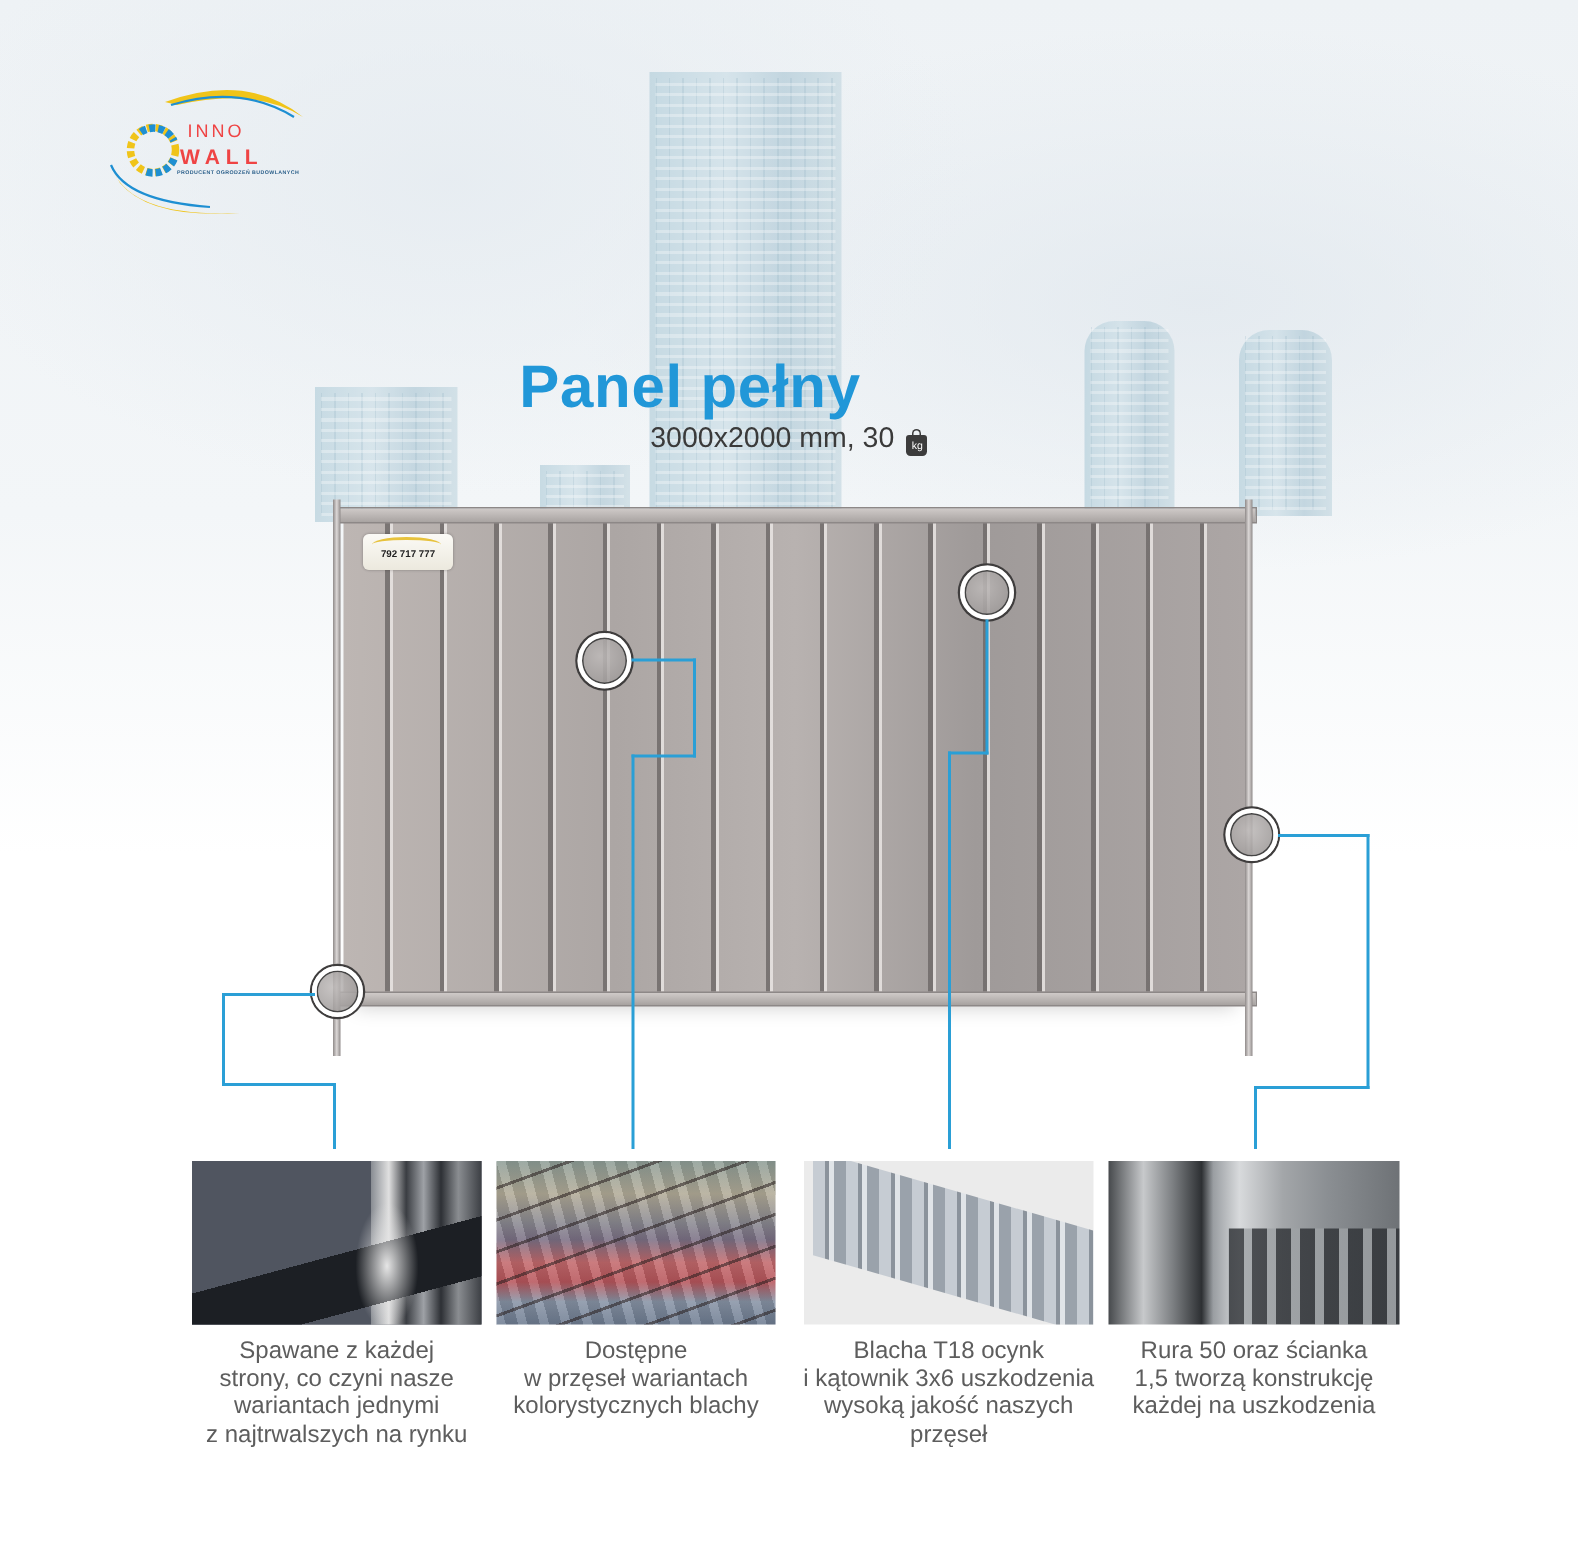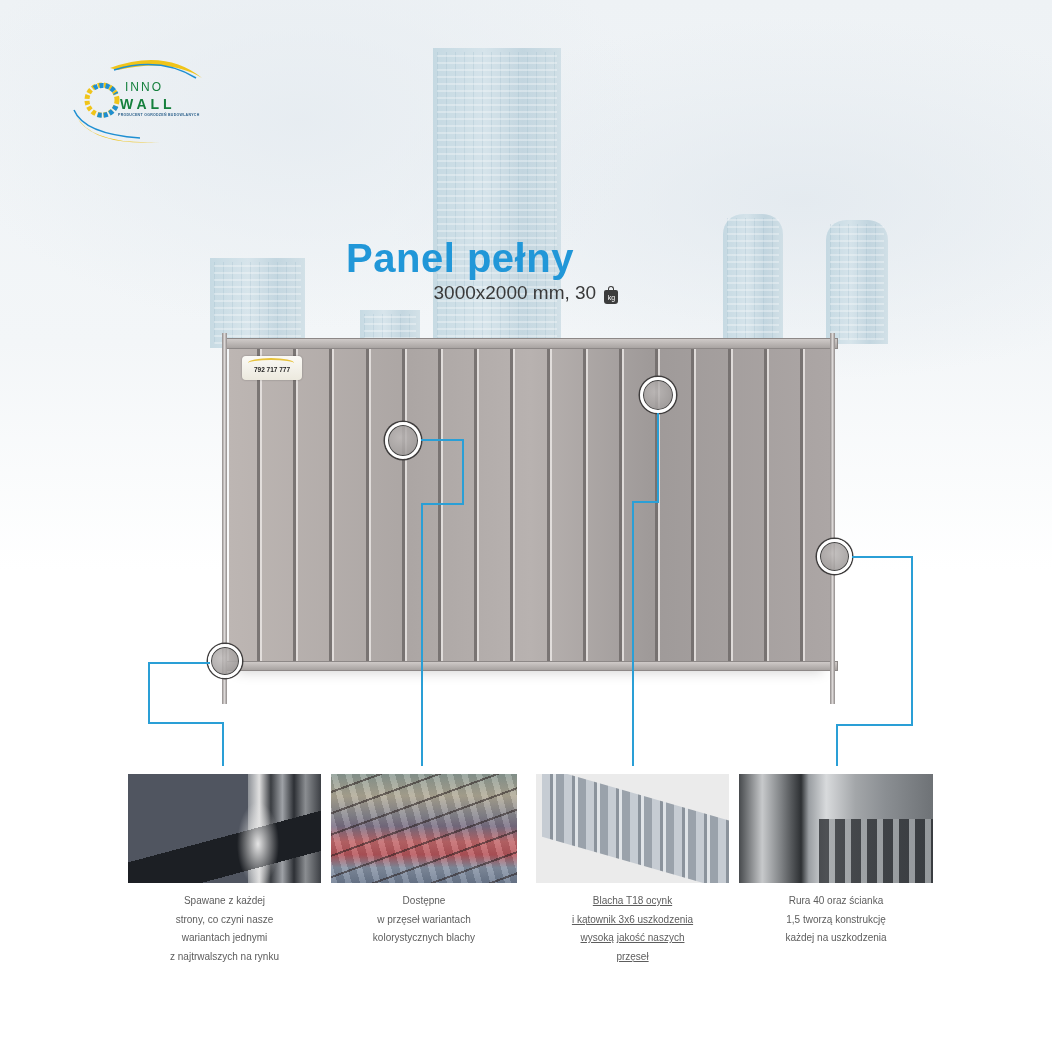--- a/index.html
+++ b/index.html
@@ -13,21 +13,21 @@
       background:
         radial-gradient(ellipse 500px 300px at 300px 120px, rgba(230,236,241,0.9), rgba(255,255,255,0) 70%),
         radial-gradient(ellipse 600px 260px at 800px 200px, rgba(225,232,238,0.8), rgba(255,255,255,0) 70%),
         linear-gradient(#eef2f5 0%, #f3f6f8 45%, #ffffff 75%);
     }
     .bldg { position:absolute; background:linear-gradient(90deg,#b9d2dd,#cfe0e8 40%,#b5cdd9 70%,#c9dbe3); opacity:0.75; }
     .bldg::after { content:""; position:absolute; inset:4px; background:repeating-linear-gradient(0deg, rgba(255,255,255,0.35) 0 2px, rgba(0,0,0,0) 2px 7px), repeating-linear-gradient(90deg, rgba(120,160,180,0.25) 0 1px, rgba(0,0,0,0) 1px 9px); }
 
     
     .logo { position:absolute; left:70px; top:50px; width:135px; height:100px; }
-    .logo-word { position:absolute; font-weight:bold; color:#15803d; letter-spacing:3px; font-size:13px; }
+    .logo-word { position:absolute; font-weight:bold; color:#ef4444; letter-spacing:3px; font-size:13px; }
     .logo-sub { position:absolute; left:48px; top:63px; font-size:3.5px; color:#2a5f8a; letter-spacing:0.3px; white-space:nowrap; font-weight:bold; }
 
     
     .title { position:absolute; left:0; width:910px; top:236px; text-align:center; color:#2197d8; font-weight:bold; font-size:40px; letter-spacing:0.5px; padding-left:10px; box-sizing:border-box; }
     .subtitle { position:absolute; left:0; width:1052px; top:282px; text-align:center; color:#3a3a3a; font-size:19px; }
     .kg-icon { display:inline-block; width:14px; height:14px; background:#3c3c3c; border-radius:2px 2px 3px 3px; color:#fff; font-size:7px; line-height:15px; text-align:center; vertical-align:-1px; position:relative; margin-left:3px; }
     .kg-icon::before { content:""; position:absolute; left:4px; top:-4px; width:4px; height:3px; border:1.5px solid #3c3c3c; border-bottom:none; border-radius:3px 3px 0 0; }
 
     
     .fence { position:absolute; left:229px; top:340px; width:602px; height:326px;
@@ -59,21 +59,21 @@
     .p2 { left:331px; width:186px; background:
         repeating-linear-gradient(160deg, rgba(0,0,0,0) 0 16px, rgba(40,30,30,0.55) 16px 18px, rgba(0,0,0,0) 18px 20px),
         repeating-linear-gradient(75deg, rgba(255,255,255,0.12) 0 6px, rgba(0,0,0,0.1) 6px 14px),
         linear-gradient(180deg, #8f9e97 0%, #b3ac98 20%, #8b8a92 38%, #7c7186 48%, #c46a6d 62%, #b8565c 74%, #8894a6 86%, #6f7d92 100%); }
     .p3 { left:536px; width:193px; background:#ebebeb; }
     .p3 .sheet { position:absolute; left:6px; top:20px; width:190px; height:70px; transform:skewY(16deg); background:repeating-linear-gradient(90deg,#c6ccd3 0 8px,#8b939c 8px 11px,#e0e4e8 11px 14px,#9aa2ab 14px 22px); }
     .p4 { left:739px; width:194px; background:
         linear-gradient(90deg, #474a4d 0%, #c7c9cb 12%, #7d8083 22%, #2d3033 32%, #9a9ea2 36%, #d8dadc 45%, #a3a6a9 60%, #8b8f93 75%, #6e7276 100%); }
     .p4 .grid { position:absolute; left:80px; top:45px; width:114px; height:64px; background:repeating-linear-gradient(90deg, #2c2f33 0 10px, #9ea2a5 10px 16px); opacity:0.8; }
 
-    .caption { position:absolute; top:892px; text-align:center; color:#5d5d5d; font-size:10px; line-height:18.5px; }
+    .caption { position:absolute; top:892px; text-align:center; color:#5d5d5d; font-size:16px; line-height:18.5px; }
     .caption span { display:block; white-space:nowrap; }
   </style>
 </head>
 <body>
 
 <div class="sky">
   <div class="bldg" style="left:433px;top:48px;width:128px;height:300px;"></div>
   <div class="bldg" style="left:210px;top:258px;width:95px;height:90px;"></div>
   <div class="bldg" style="left:360px;top:310px;width:60px;height:40px;"></div>
   <div class="bldg" style="left:723px;top:214px;width:60px;height:130px;border-radius:20px 20px 0 0;"></div>
@@ -154,23 +154,23 @@
   <span>Spawane z każdej</span>
   <span>strony, co czyni nasze</span>
   <span>wariantach jednymi</span>
   <span>z najtrwalszych na rynku</span>
 </div>
 <div class="caption" style="left:321px;width:206px;">
   <span>Dostępne</span>
   <span>w przęseł wariantach</span>
   <span>kolorystycznych blachy</span>
 </div>
-<div class="caption" style="left:526px;width:213px;text-decoration:underline;">
+<div class="caption" style="left:526px;width:213px;">
   <span>Blacha T18 ocynk</span>
   <span>i kątownik 3x6 uszkodzenia</span>
   <span>wysoką jakość naszych</span>
   <span>przęseł</span>
 </div>
 <div class="caption" style="left:729px;width:214px;">
-  <span>Rura 40 oraz ścianka</span>
+  <span>Rura 50 oraz ścianka</span>
   <span>1,5  tworzą konstrukcję</span>
   <span>każdej na uszkodzenia</span>
 </div>
 
 </body></html>

